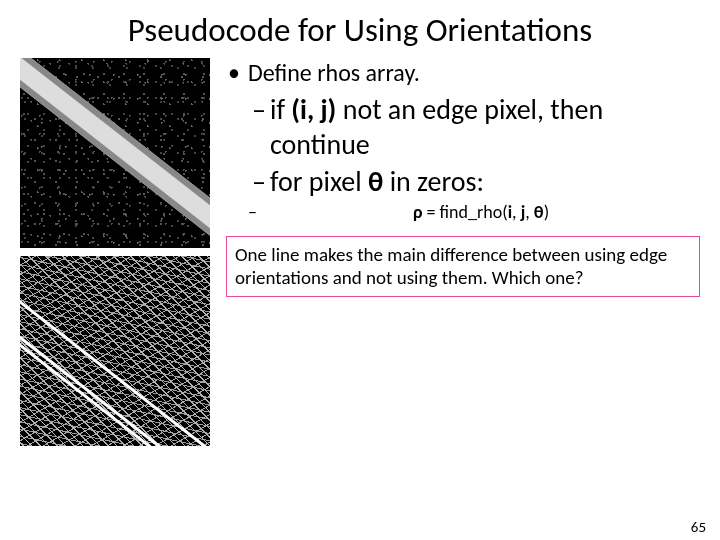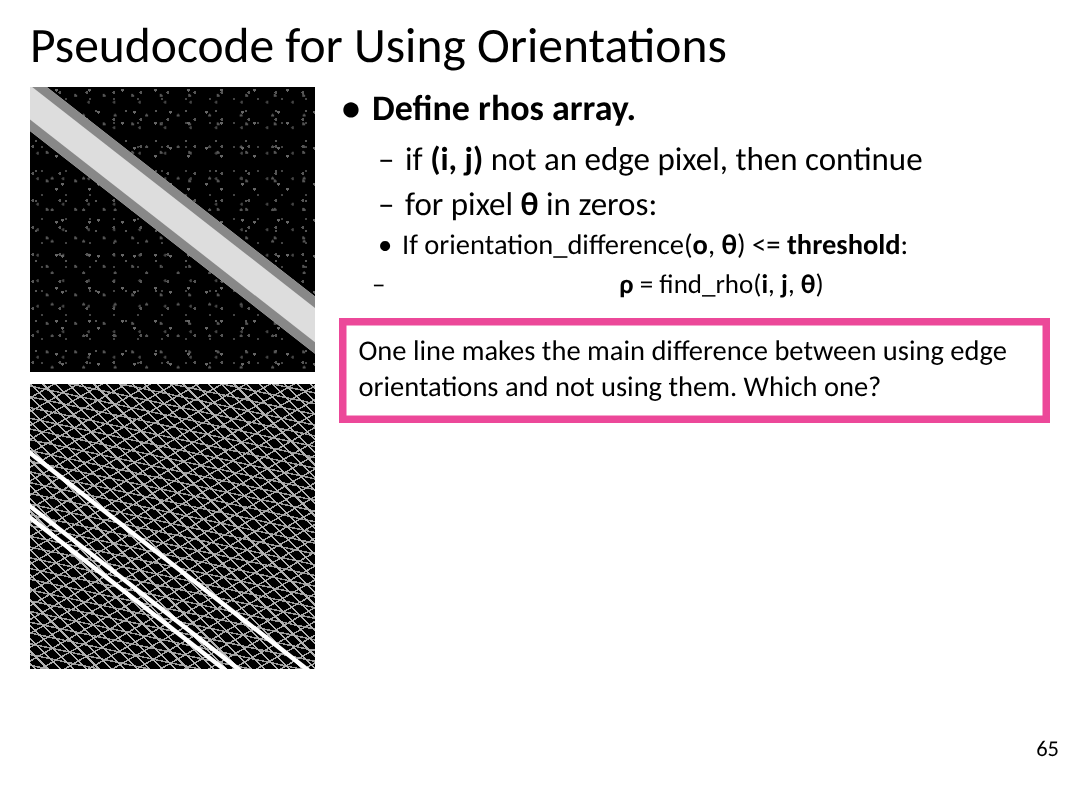--- a/index.html
+++ b/index.html
@@ -7,21 +7,21 @@
     width: 720px;
     height: 540px;
     background: #fff;
     font-family: Calibri, Arial, sans-serif;
     color: #000;
     overflow: hidden;
     position: relative;
   }
   .title {
     font-size: 33px;
-    text-align: left;
+    text-align: center;
     padding: 10px 20px 8px 20px;
     font-weight: 400;
   }
   .content {
     display: flex;
     padding: 0 20px;
   }
   .left-col {
     width: 200px;
     flex-shrink: 0;
@@ -88,42 +88,41 @@
     transform-origin: left top;
     box-shadow: 0 28px 0 #fff, 0 34px 0 #fff;
   }
   .right-col {
     flex: 1;
     padding-left: 6px;
   }
   ul.bullets {
     list-style: none;
     padding-left: 0;
-    font-weight: bold;
   }
   ul.bullets > li {
     font-size: 24px;
     line-height: 1.25;
     padding-left: 22px;
     position: relative;
     margin-bottom: 2px;
   }
   ul.bullets > li::before {
     content: "•";
     position: absolute;
     left: 2px;
     top: 0;
   }
   ul.sub1 {
     list-style: none;
     padding-left: 26px;
     margin-top: 4px;
   }
   ul.sub1 > li {
-    font-size: 22px;
+    font-size: 28px;
     line-height: 1.25;
     padding-left: 18px;
     position: relative;
     margin-bottom: 2px;
   }
   ul.sub1 > li::before {
     content: "–";
     position: absolute;
     left: 0;
     top: 0;
@@ -159,30 +158,30 @@
     margin-bottom: 1px;
     text-align: center;
   }
   ul.sub3 > li::before {
     content: "–";
     position: absolute;
     left: 0;
     top: 0;
   }
   .highlight-box {
-    border: 5px solid #ec4899;
+    border: 1px solid #ec4899;
     margin-top: 12px;
     padding: 6px 8px;
     font-size: 19px;
     line-height: 1.25;
   }
   .page-num {
     position: absolute;
     right: 14px;
-    bottom: 31px;
+    bottom: 4px;
     font-size: 15px;
     color: #000;
   }
 </style>
 </head>
 <body>
 
 <div class="title">Pseudocode for Using Orientations</div>
 
 <div class="content">
@@ -200,23 +199,20 @@
   <div class="right-col">
     <ul class="bullets">
       <li>Define rhos array.</li>
     </ul>
 
     <ul class="sub1">
       <li><span>if </span><b>(i, j)</b><span> not an edge pixel, then continue</span></li>
       <li><span>for pixel </span><b>θ</b><span> in zeros:</span></li>
     </ul>
 
-    <ul class="sub2">
-      <li><span>If orientation_difference(</span><b>o</b><span>, </span><b>θ</b><span>) &lt;= </span><b>threshold</b><span>:</span></li>
-    </ul>
 
     <ul class="sub3">
       <li><b>ρ</b><span> = find_rho(</span><b>i</b><span>, </span><b>j</b><span>, </span><b>θ</b><span>)</span></li>
     </ul>
 
     <div class="highlight-box">One line makes the main difference between using edge orientations and not using them. Which one?</div>
   </div>
 </div>
 
 <div class="page-num">65</div>

